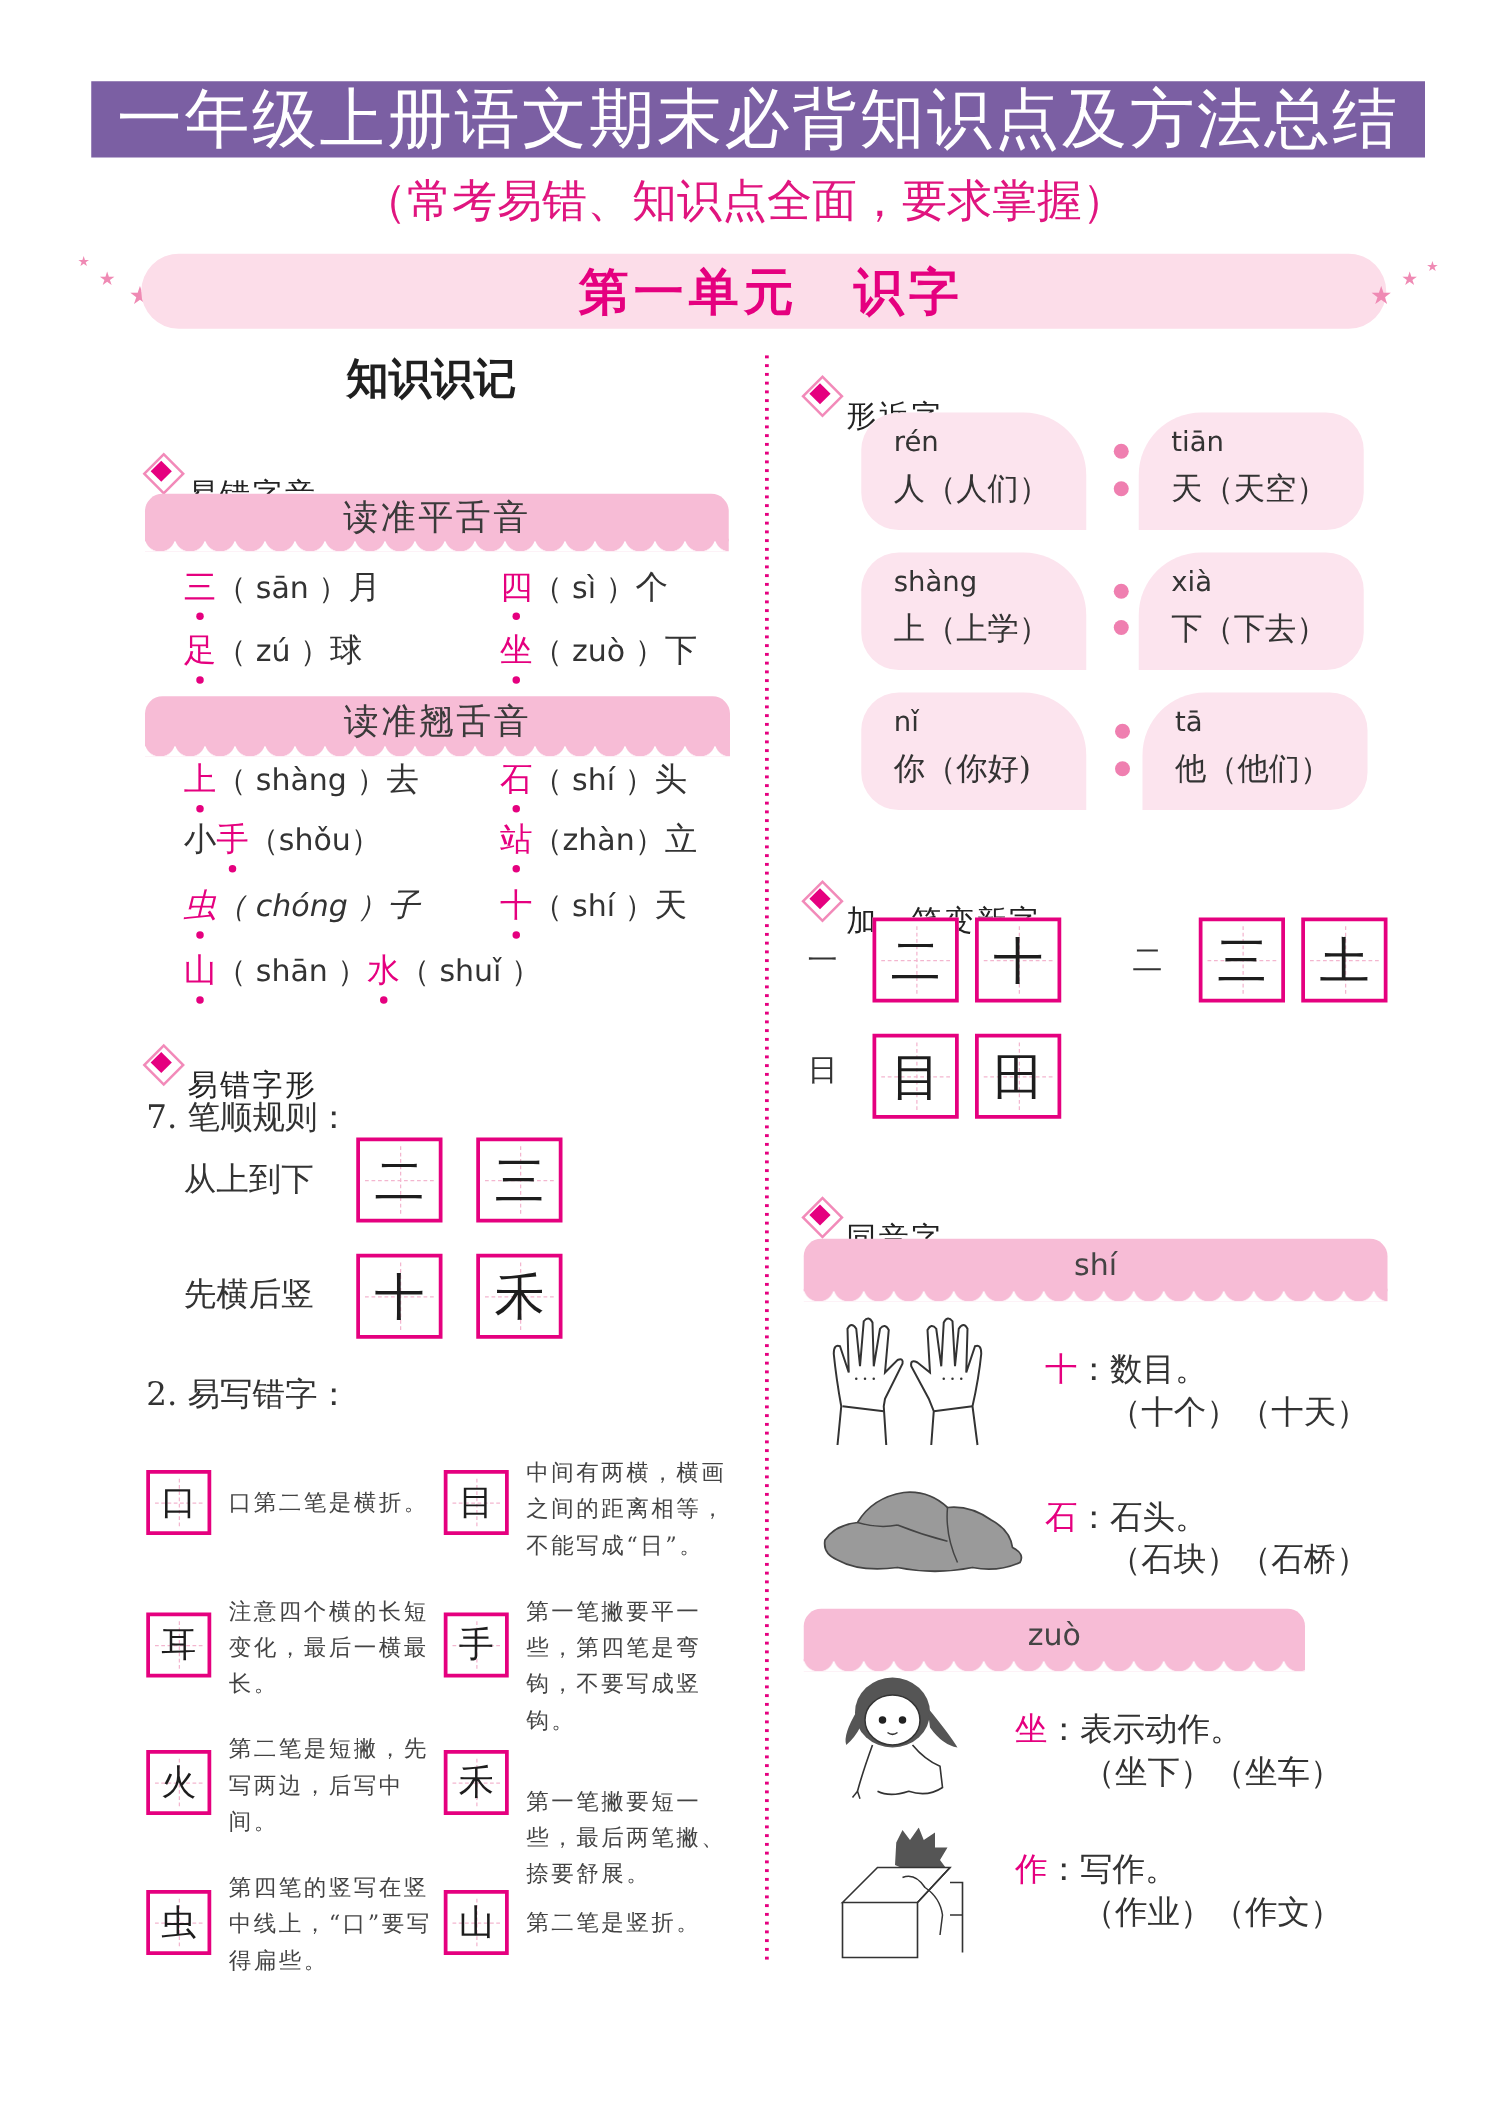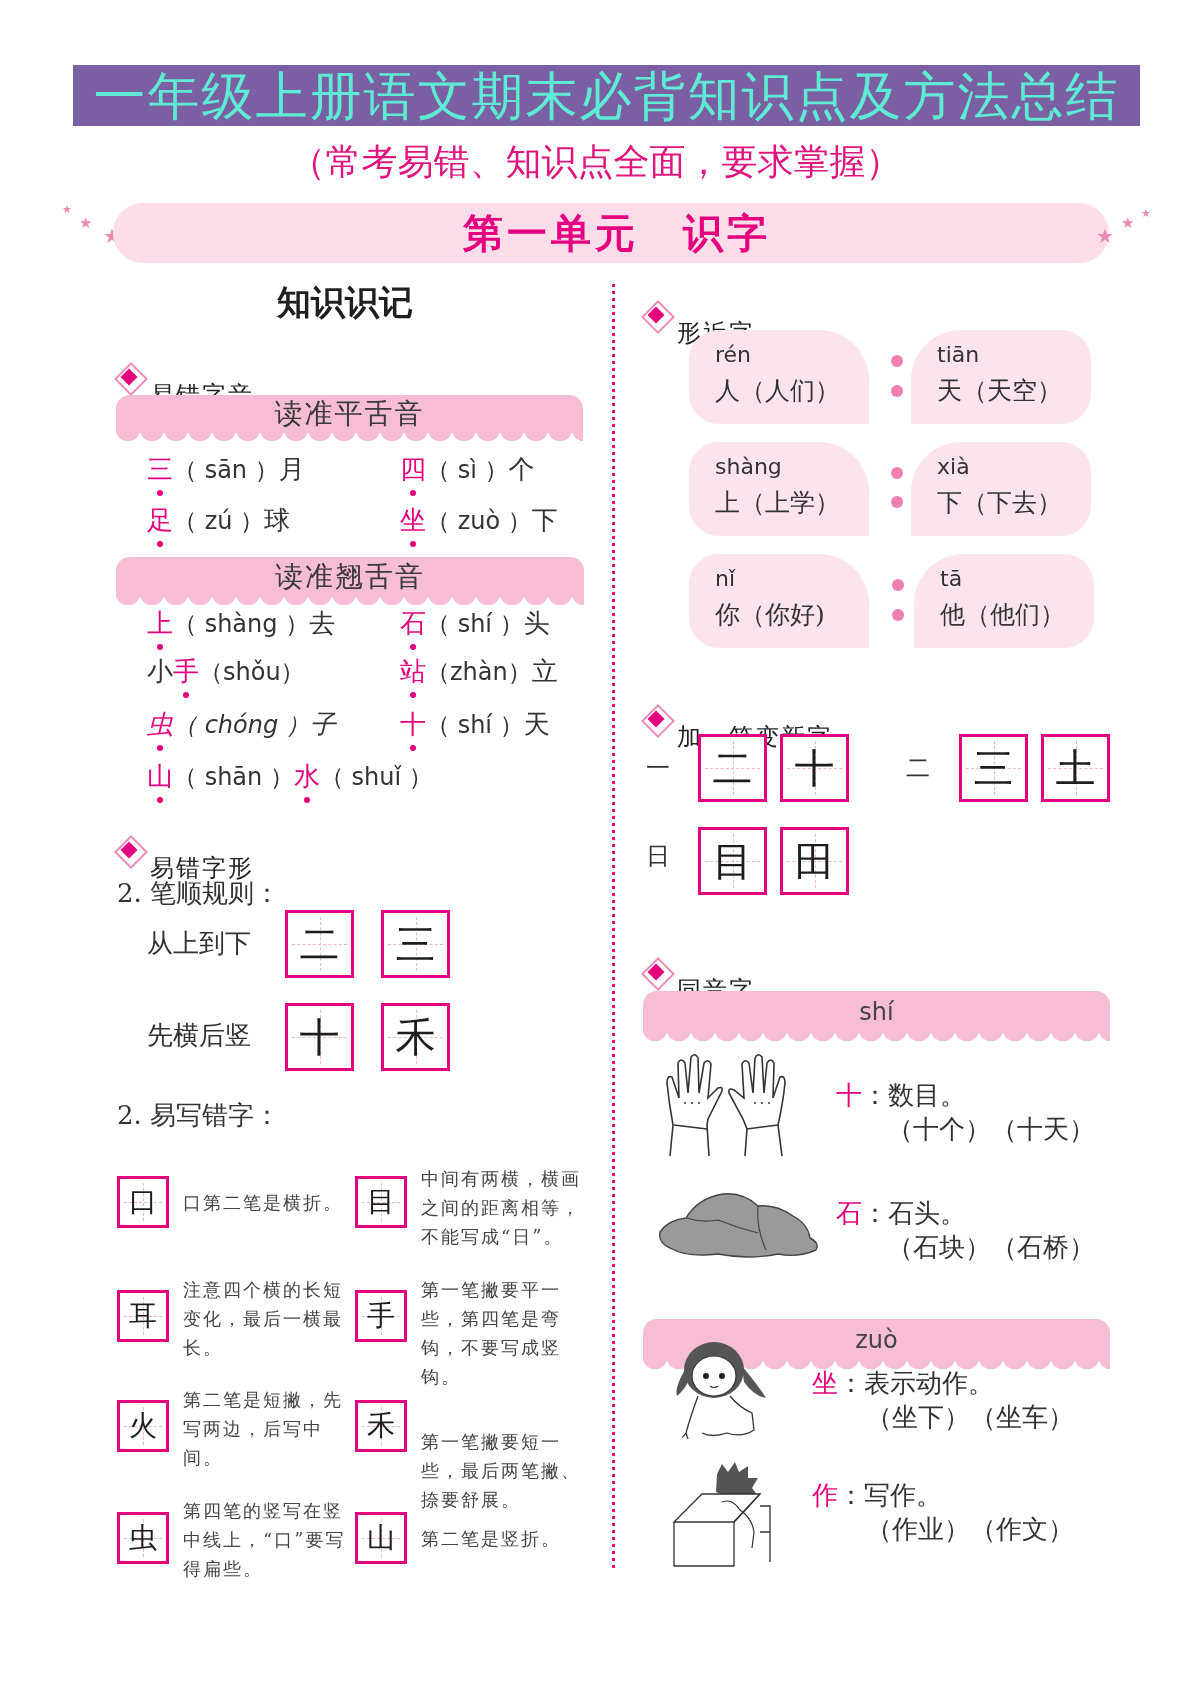--- a/index.html
+++ b/index.html
@@ -8,21 +8,21 @@
 
   .abs { position: absolute; }
 
   
   .title-banner {
     left: 73px; top: 65px; width: 1067px; height: 61px;
     background: #7b5fa3;
     display: flex; align-items: center; justify-content: center;
   }
   .title-text {
-    font-family: "DejaVu Serif", serif; font-size: 52px; color: #5eead4;
+    font-family: "DejaVu Serif", serif; font-size: 52px; color: #ffffff;
     letter-spacing: 2px; white-space: nowrap; line-height: 1;
   }
   .subtitle {
     left: 0; width: 1191px; top: 140px; text-align: center;
     font-family: "DejaVu Serif", serif; font-size: 36px; color: #e0157f;
     line-height: 1.2;
   }
 
   
   .unit-banner {
@@ -178,21 +178,21 @@
 </div>
 <div class="py-row" style="left:147px;top:759px;">
   <span class="hl dot">山</span><span class="pinyin">（ shān ）</span><span class="hl dot">水</span><span class="pinyin">（ shuǐ ）</span>
 </div>
 
 <div class="abs sec-head" style="left:118px;top:815px;">
   <span class="diamond"></span>
   <span class="sec-title">易错字形</span>
 </div>
 
-<div class="label" style="left:117px;top:876px;">2. 笔顺规则：</div>
+<div class="label" style="left:117px;top:876px;">7. 笔顺规则：</div>
 
 <div class="label" style="left:147px;top:926px;">从上到下</div>
 <div class="tzg" style="left:285px;top:910px;width:69px;height:68px;font-size:40px;">
     <span>二</span>
   </div>
 <div class="tzg" style="left:381px;top:910px;width:69px;height:68px;font-size:40px;">
     <span>三</span>
   </div>
 
 <div class="label" style="left:147px;top:1018px;">先横后竖</div>
@@ -342,21 +342,21 @@
 <svg class="abs" style="left:658px;top:1188px;" width="165" height="72" viewBox="0 0 165 72">
   <path d="M2 44 Q10 32 28 30 Q40 10 65 6 Q85 4 100 18 Q118 16 135 28 Q150 36 152 50 Q162 55 158 62 Q140 70 120 66 Q90 72 60 66 Q30 70 12 60 Q0 55 2 44 Z" fill="#9a9a9a" stroke="#444" stroke-width="1.4"></path>
   <path d="M28 30 Q45 35 60 32 M100 18 Q98 40 108 62 M60 32 Q80 40 100 45" fill="none" stroke="#444" stroke-width="1.2"></path>
 </svg>
 
 <div class="homo-line" style="left:836px;top:1196px;">
   <span class="hk">石</span><span>：</span><span>石头。</span>
 </div>
 <div class="homo-line" style="left:887px;top:1230px;">（石块）（石桥）</div>
 
-<div class="wave-banner" style="left:643px;top:1287px;width:467px;height:42px;margin-top:32px;">
+<div class="wave-banner" style="left:643px;top:1287px;width:401px;height:42px;">
   <span class="wave-pin">zuò</span>
 </div>
 
 <svg class="abs" style="left:672px;top:1338px;" width="105" height="110" viewBox="0 0 105 110">
   <ellipse cx="42" cy="32" rx="30" ry="28" fill="#555"></ellipse>
   <path d="M14 30 Q2 50 5 58 Q12 52 16 44 Z M70 28 Q88 50 94 60 Q82 58 72 44 Z" fill="#555"></path>
   <ellipse cx="42" cy="38" rx="22" ry="20" fill="#fff" stroke="#333" stroke-width="1.2"></ellipse>
   <circle cx="34" cy="38" r="3" fill="#222"></circle>
     <circle cx="50" cy="38" r="3" fill="#222"></circle>
   <path d="M38 48 Q42 51 46 48" fill="none" stroke="#333" stroke-width="1.2"></path>

